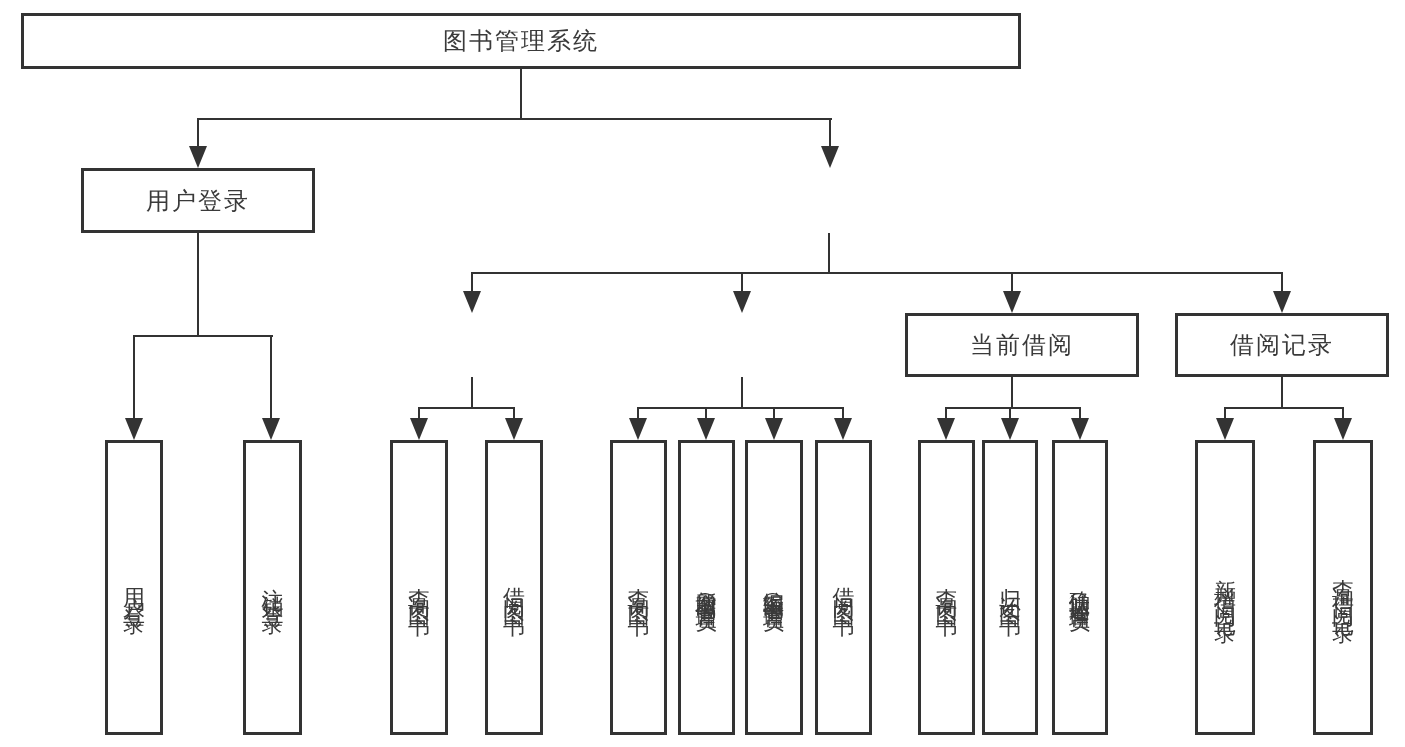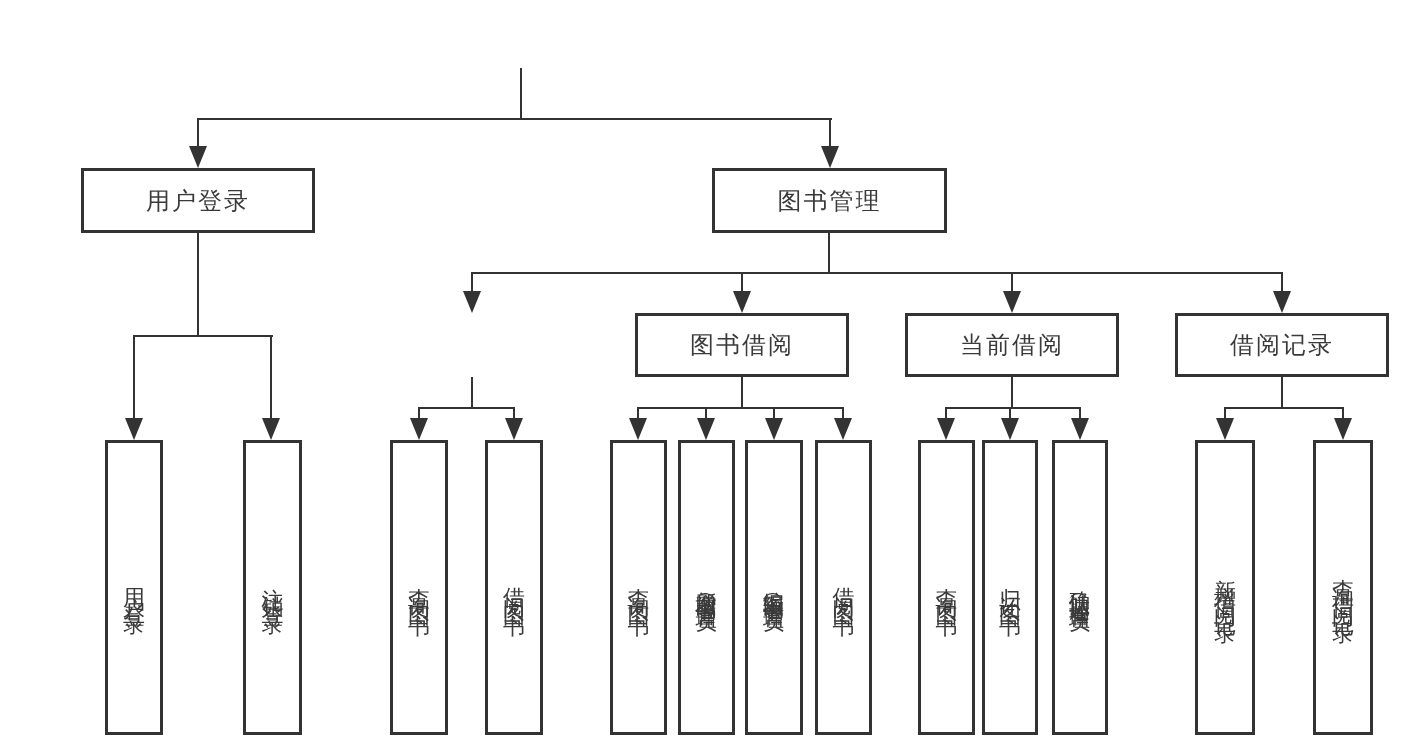--- a/index.html
+++ b/index.html
@@ -87,32 +87,29 @@
   <div class="ah" style="left:1001px;top:418px"></div>
   <div class="ah" style="left:1071px;top:418px"></div>
 
   <div class="vl" style="left:1281px;top:377px;height:32px"></div>
   <div class="hl" style="left:1224px;top:407px;width:120px"></div>
   <div class="vl" style="left:1224px;top:407px;height:14px"></div>
   <div class="vl" style="left:1342px;top:407px;height:14px"></div>
   <div class="ah" style="left:1216px;top:418px"></div>
   <div class="ah" style="left:1334px;top:418px"></div>
 
+  <div class="box" style="left:21px;top:13px;width:1000px;height:56px">
+    <span class="hlabel">图书管理系统</span>
+  </div>
 
   <div class="box" style="left:81px;top:168px;width:234px;height:65px">
     <span class="hlabel">用户登录</span>
   </div>
-  <div class="box" style="left:712px;top:168px;width:235px;height:65px">
-    <span class="hlabel">图书管理</span>
-  </div>
 
-  <div class="box" style="left:635px;top:313px;width:214px;height:64px">
-    <span class="hlabel">图书借阅</span>
-  </div>
-  <div class="box" style="left:905px;top:313px;width:214px;height:64px">
+  <div class="box" style="left:905px;top:313px;width:234px;height:64px">
     <span class="hlabel">当前借阅</span>
   </div>
   <div class="box" style="left:1175px;top:313px;width:214px;height:64px">
     <span class="hlabel">借阅记录</span>
   </div>
 
   <div class="box" style="left:105px;top:440px;width:58px;height:295px">
     <span class="vtext">用户登录</span>
   </div>
   <div class="box" style="left:243px;top:440px;width:59px;height:295px">

